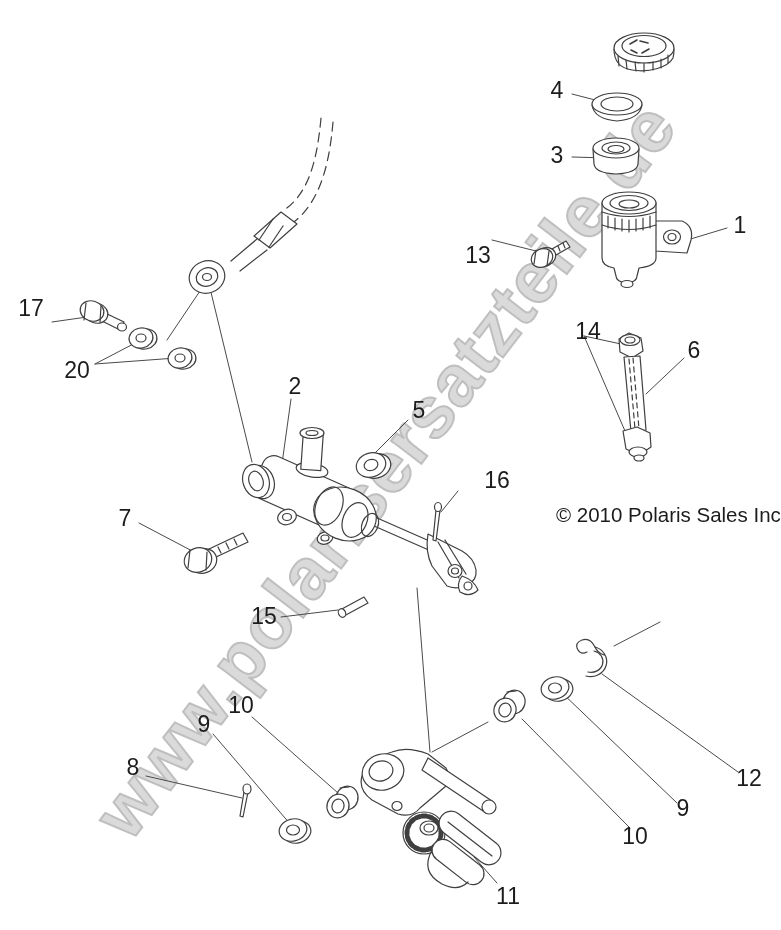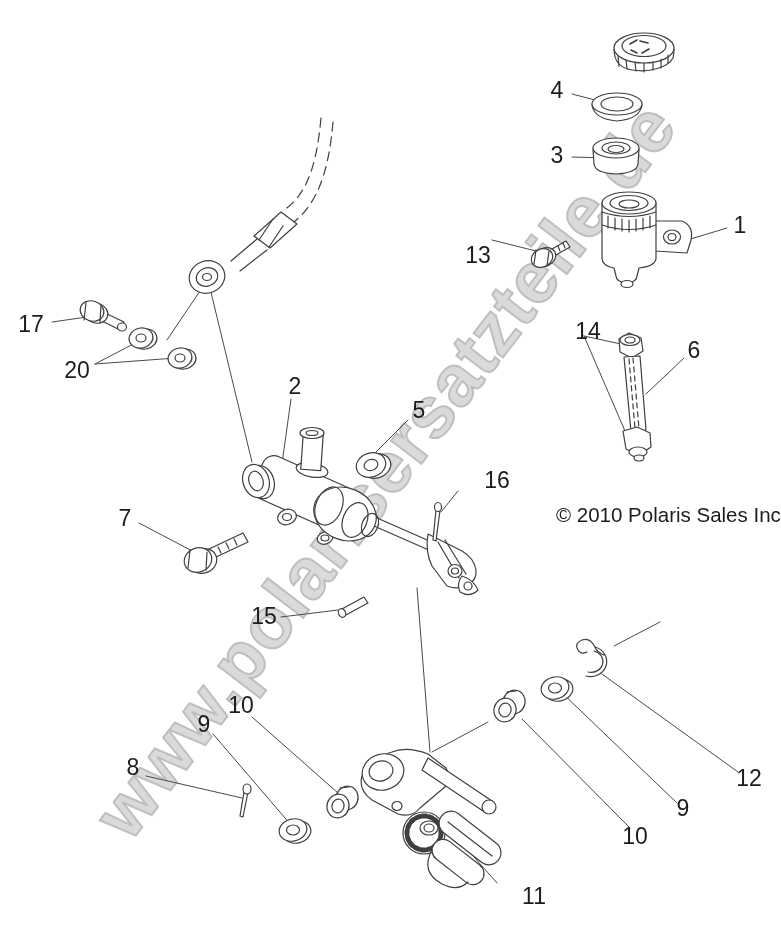--- a/index.html
+++ b/index.html
@@ -279,26 +279,26 @@
   <div class="callout" style="left:740px;top:225px">1</div>
   <div class="callout" style="left:295px;top:386px">2</div>
   <div class="callout" style="left:557px;top:155px">3</div>
   <div class="callout" style="left:557px;top:90px">4</div>
   <div class="callout" style="left:419px;top:410px">5</div>
   <div class="callout" style="left:694px;top:350px">6</div>
   <div class="callout" style="left:125px;top:518px">7</div>
   <div class="callout" style="left:133px;top:767px">8</div>
   <div class="callout" style="left:204px;top:724px">9</div>
   <div class="callout" style="left:241px;top:705px">10</div>
-  <div class="callout" style="left:534px;top:896px">11</div>
+  <div class="callout" style="left:508px;top:896px">11</div>
   <div class="callout" style="left:749px;top:778px">12</div>
   <div class="callout" style="left:683px;top:808px">9</div>
   <div class="callout" style="left:635px;top:836px">10</div>
   <div class="callout" style="left:478px;top:255px">13</div>
   <div class="callout" style="left:588px;top:331px">14</div>
   <div class="callout" style="left:264px;top:616px">15</div>
   <div class="callout" style="left:497px;top:480px">16</div>
-  <div class="callout" style="left:31px;top:324px">17</div>
+  <div class="callout" style="left:31px;top:308px">17</div>
   <div class="callout" style="left:77px;top:370px">20</div>
 
   <div class="copyright">© 2010 Polaris Sales Inc.</div>
 
 </div>
 
 </body></html>

